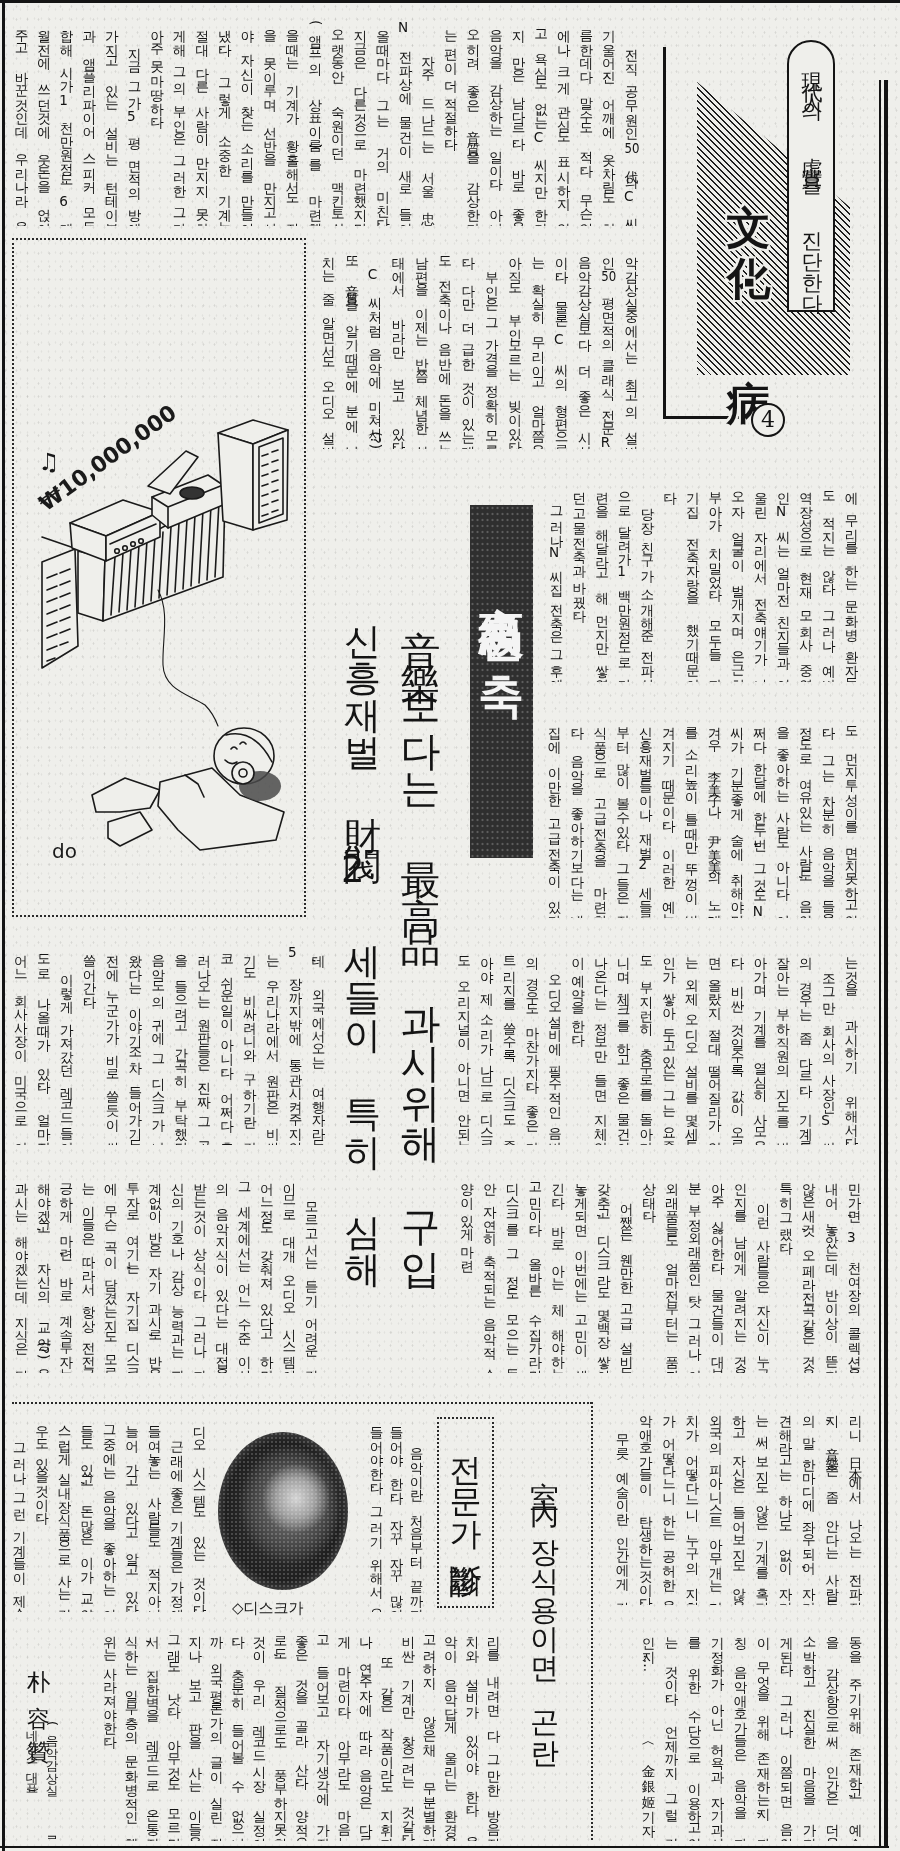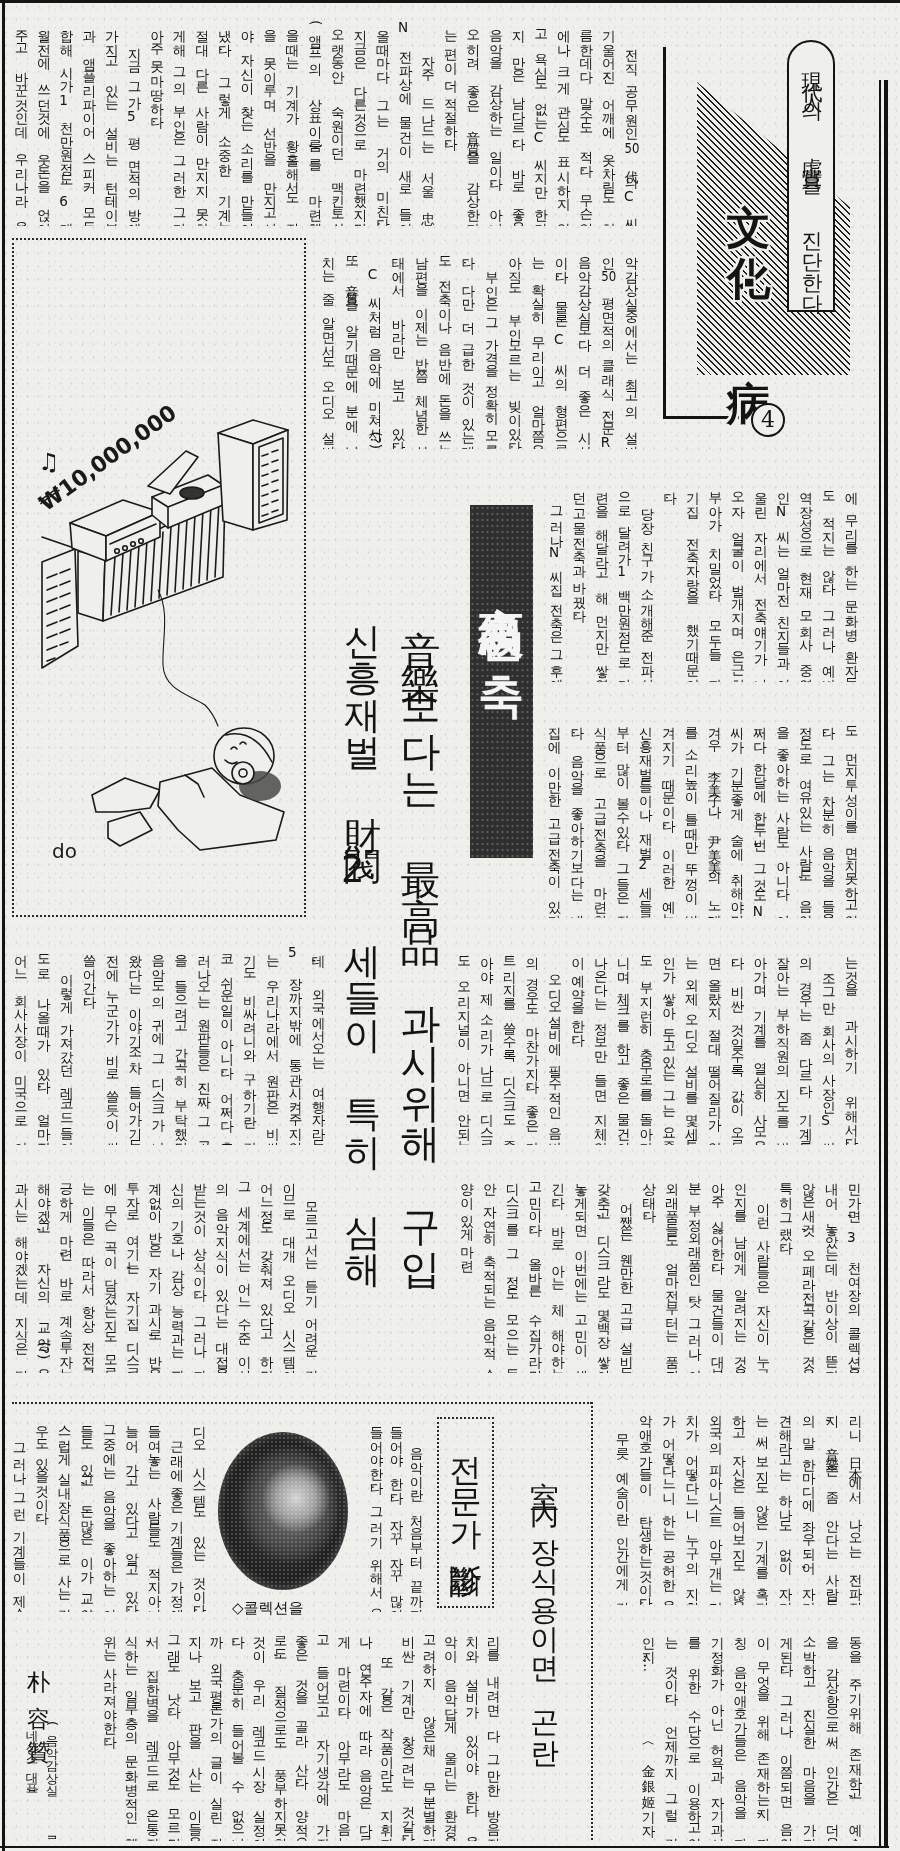--- a/index.html
+++ b/index.html
@@ -408,21 +408,21 @@
     <div class="col">는 것이다. 언제까지 그럴 것</div>
     <div class="col short">인지….</div>
   </div>
 <div class="byline">〈金銀姬기자〉</div>
 
 <div class="dot-h" style="left:12px;top:1402px;width:580px;"></div>
 <div class="dot-v" style="left:591px;top:1402px;height:438px;"></div>
 <div class="expert-label">전문가 診斷</div>
 <div class="expert-headline">室內 장식용이면 곤란</div>
 <div class="photo"></div>
-<div class="photo-caption">◇콜렉션을</div>
+<div class="photo-caption">◇디스크가</div>
 <div class="tier" id="expert-ur">
     <div class="col">　음악이란 처음부터 끝까지</div>
     <div class="col">들어야 한다. 자꾸 자꾸 많이</div>
     <div class="col">들어야한다. 그러기 위해서 오</div>
   </div>
 <div class="tier" id="expert-ul">
     <div class="col">디오 시스템도 있는 것이다.</div>
     <div class="col">　근래에 좋은 기계들은 가정에</div>
     <div class="col">들여놓는 사람들도 적지아니</div>
     <div class="col">늘어 가고 있다고 알고 있다.</div>

